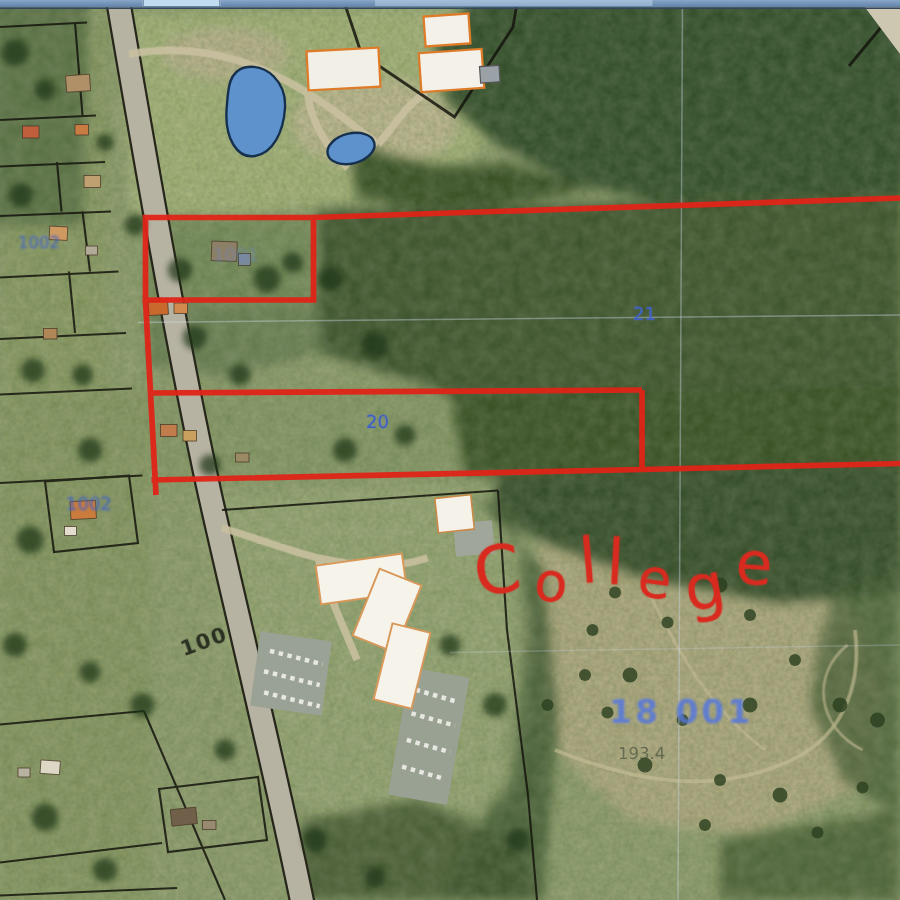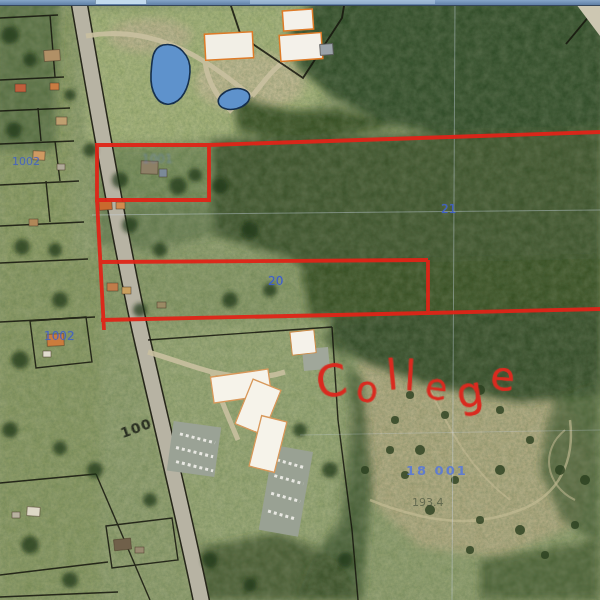--- a/index.html
+++ b/index.html
@@ -9,26 +9,26 @@
   .topbar{position:absolute;left:0;top:0;width:600px;height:5px;z-index:30;
     background:linear-gradient(#87a6c8,#5f7fa5);border-bottom:1px solid #36475c;}
   .topbar .tab{position:absolute;left:95px;top:0;width:50px;height:4px;
     background:#c3dbee;border-left:1px solid #7e98b0;border-right:1px solid #7e98b0;}
   .topbar .seg{position:absolute;left:250px;top:0;width:185px;height:4px;
     background:rgba(198,220,238,.45);}
   .map{position:absolute;left:0;top:0;width:600px;height:600px;}
   .map svg{position:absolute;left:0;top:0;filter:blur(.45px);}
   .mlbl{position:absolute;z-index:20;white-space:nowrap;pointer-events:none;}
   .blue{color:#3f5fc2;font-size:12px;font-weight:normal;text-shadow:0 0 1px rgba(90,120,220,.8);}
-  .lbl-21{left:441px;top:202px;filter:blur(.4px);}
-  .lbl-20{left:244px;top:274px;filter:blur(.4px);margin-left:24px;}
+  .lbl-21{left:422px;top:202px;filter:blur(.4px);}
+  .lbl-20{left:244px;top:274px;filter:blur(.4px);}
   .lbl-1002a{left:12px;top:155px;font-size:11px;opacity:.8;filter:blur(.7px);}
   .lbl-1002b{left:44px;top:329px;font-size:12px;opacity:.85;filter:blur(.6px);}
-  .lbl-1001{left:142px;top:152px;font-size:12px;color:#6a86d8;opacity:.5;filter:blur(.9px);}
-  .lbl-18001{left:406px;top:463px;font-size:13px;color:#5577dd;letter-spacing:2px;
+  .lbl-1001{left:142px;top:163px;font-size:12px;color:#6a86d8;opacity:.5;filter:blur(.9px);}
+  .lbl-18001{left:406px;top:463px;font-size:22px;color:#5577dd;letter-spacing:2px;
     font-weight:bold;opacity:.85;filter:blur(.7px);}
   .lbl-acre{left:412px;top:496px;font-size:11px;color:#3c4836;font-weight:normal;
     opacity:.6;filter:blur(.5px);}
   .lbl-100{left:120px;top:420px;font-size:14px;color:#20241a;font-weight:bold;
     transform:rotate(-20deg);letter-spacing:1px;opacity:.9;filter:blur(.3px);}
   .college{left:316px;top:352px;font-size:44px;color:#d92a1f;letter-spacing:6px;
     transform:rotate(-2deg);text-shadow:0 0 1px rgba(217,42,31,.9);filter:blur(.3px);}
   .college span{display:inline-block;}
 </style>
 </head>

